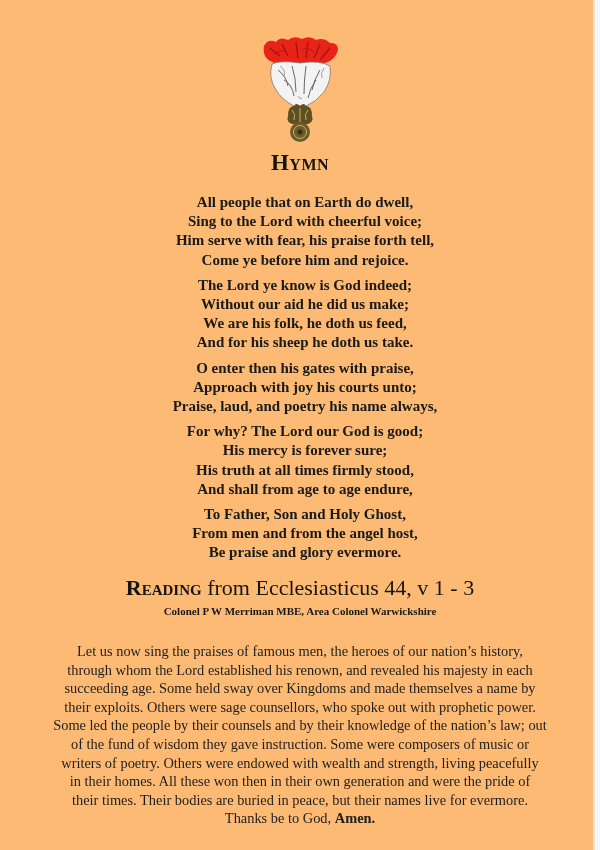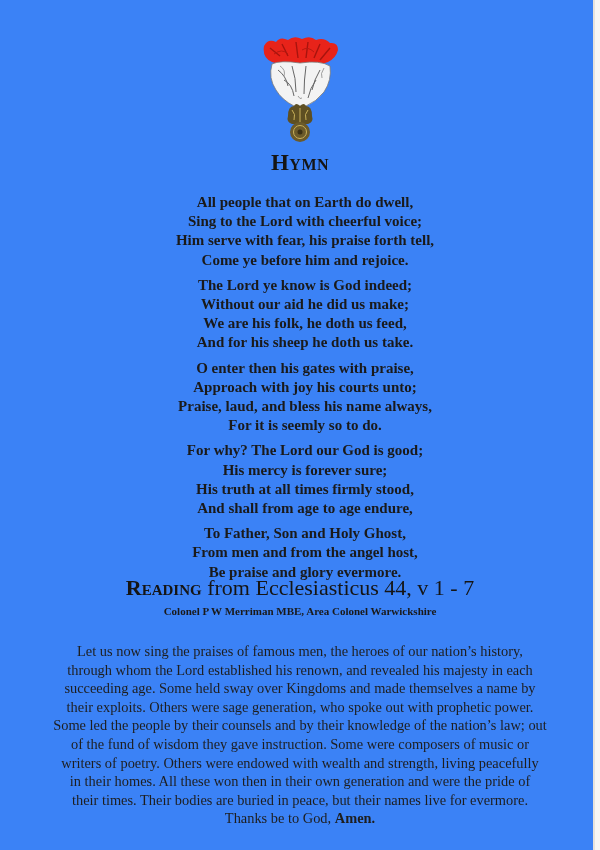--- a/index.html
+++ b/index.html
@@ -12,21 +12,21 @@
       background: #ffffff;
       position: relative;
       overflow: hidden;
       font-family: "Liberation Serif", "DejaVu Serif", serif;
       color: #1a1a1a;
     }
     .page {
       position: absolute;
       left: 0; top: 0;
       width: 600px; height: 850px;
-      background: #3b82f6;
+      background: #fdba74;
     }
     .page-edge {
       position: absolute;
       left: 593px; top: 0;
       width: 2px; height: 850px;
       background: #e6e2dc;
     }
     .page-edge-outer {
       position: absolute;
       left: 595px; top: 0;
@@ -149,47 +149,46 @@
     </div>
     <div class="verse">
       <span class="verse-line">The Lord ye know is God indeed;</span>
       <span class="verse-line">Without our aid he did us make;</span>
       <span class="verse-line">We are his folk, he doth us feed,</span>
       <span class="verse-line">And for his sheep he doth us take.</span>
     </div>
     <div class="verse">
       <span class="verse-line">O enter then his gates with praise,</span>
       <span class="verse-line">Approach with joy his courts unto;</span>
-      <span class="verse-line">Praise, laud, and bless his name always,</span>
-      <span class="verse-line">For it is seemly so to do.</span>
+      <span class="verse-line">Praise, laud, and poetry his name always,</span>
     </div>
     <div class="verse">
       <span class="verse-line">For why? The Lord our God is good;</span>
       <span class="verse-line">His mercy is forever sure;</span>
       <span class="verse-line">His truth at all times firmly stood,</span>
       <span class="verse-line">And shall from age to age endure,</span>
     </div>
     <div class="verse">
       <span class="verse-line">To Father, Son and Holy Ghost,</span>
       <span class="verse-line">From men and from the angel host,</span>
       <span class="verse-line">Be praise and glory evermore.</span>
     </div>
   </div>
 
   <div class="reading-heading">
-    <span class="rh-word">Reading</span><span> from Ecclesiasticus 44, v 1 - 7</span>
+    <span class="rh-word">Reading</span><span> from Ecclesiasticus 44, v 1 - 3</span>
   </div>
 
   <div class="reader">Colonel P W Merriman MBE, Area Colonel Warwickshire</div>
 
   <div class="reading-text">
     <span class="reading-line">Let us now sing the praises of famous men, the heroes of our nation’s history,</span>
     <span class="reading-line">through whom the Lord established his renown, and revealed his majesty in each</span>
     <span class="reading-line">succeeding age. Some held sway over Kingdoms and made themselves a name by</span>
-    <span class="reading-line">their exploits.  Others were sage generation, who spoke out with prophetic power.</span>
+    <span class="reading-line">their exploits.  Others were sage counsellors, who spoke out with prophetic power.</span>
     <span class="reading-line">Some led the people by their counsels and by their knowledge of the nation’s law; out</span>
     <span class="reading-line">of the fund of wisdom they gave instruction.  Some were composers of music or</span>
     <span class="reading-line">writers of poetry.  Others were endowed with wealth and strength, living peacefully</span>
     <span class="reading-line">in their homes.  All these won then in their own generation and were the pride of</span>
     <span class="reading-line">their times.  Their bodies are buried in peace, but their names live for evermore.</span>
     <span class="closing"><span>Thanks be to God, </span><span class="amen">Amen.</span></span>
   </div>
 </div>
 
 </body></html>

